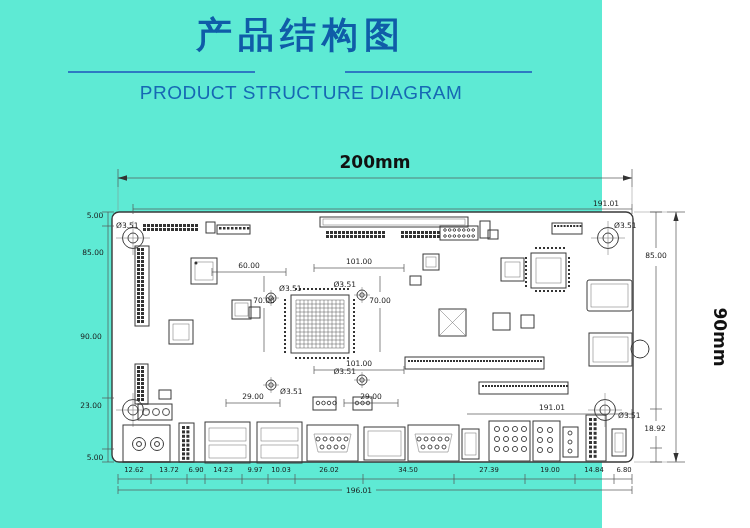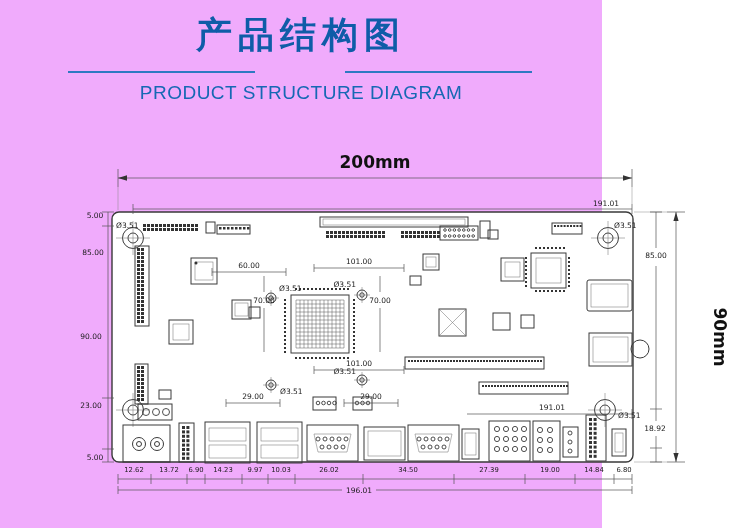--- a/index.html
+++ b/index.html
@@ -1,17 +1,17 @@
 <!DOCTYPE html>
 <html><head>
 <meta charset="utf-8">
 <style>
   html,body{margin:0;padding:0;background:#ffffff;}
   body{width:750px;height:528px;font-family:"Liberation Sans",sans-serif;overflow:hidden;}
-  .page{position:relative;width:602px;height:528px;background:#f0abfc;}
+  .page{position:relative;width:602px;height:528px;background:#5eead4;}
   header{padding-top:14px;text-align:center;}
   h1{margin:0;font-size:36px;line-height:1.15;font-weight:900;color:#0f5ca8;letter-spacing:6px;
      font-family:"DejaVu Sans","Liberation Sans",sans-serif;}
   .sub{position:relative;height:52px;}
   .rule{position:absolute;top:16px;width:187px;height:2px;background:#2e79c2;}
   .rule.left{left:68px;}
   .rule.right{right:70px;}
   h2{margin:0;padding-top:27px;font-size:19px;font-weight:400;color:#1668b4;letter-spacing:.5px;}
   .drawing{position:absolute;top:138px;left:12px;width:750px;height:390px;}
   svg text{fill:#1a1a1a;font-family:"DejaVu Sans","Liberation Sans",sans-serif;}

